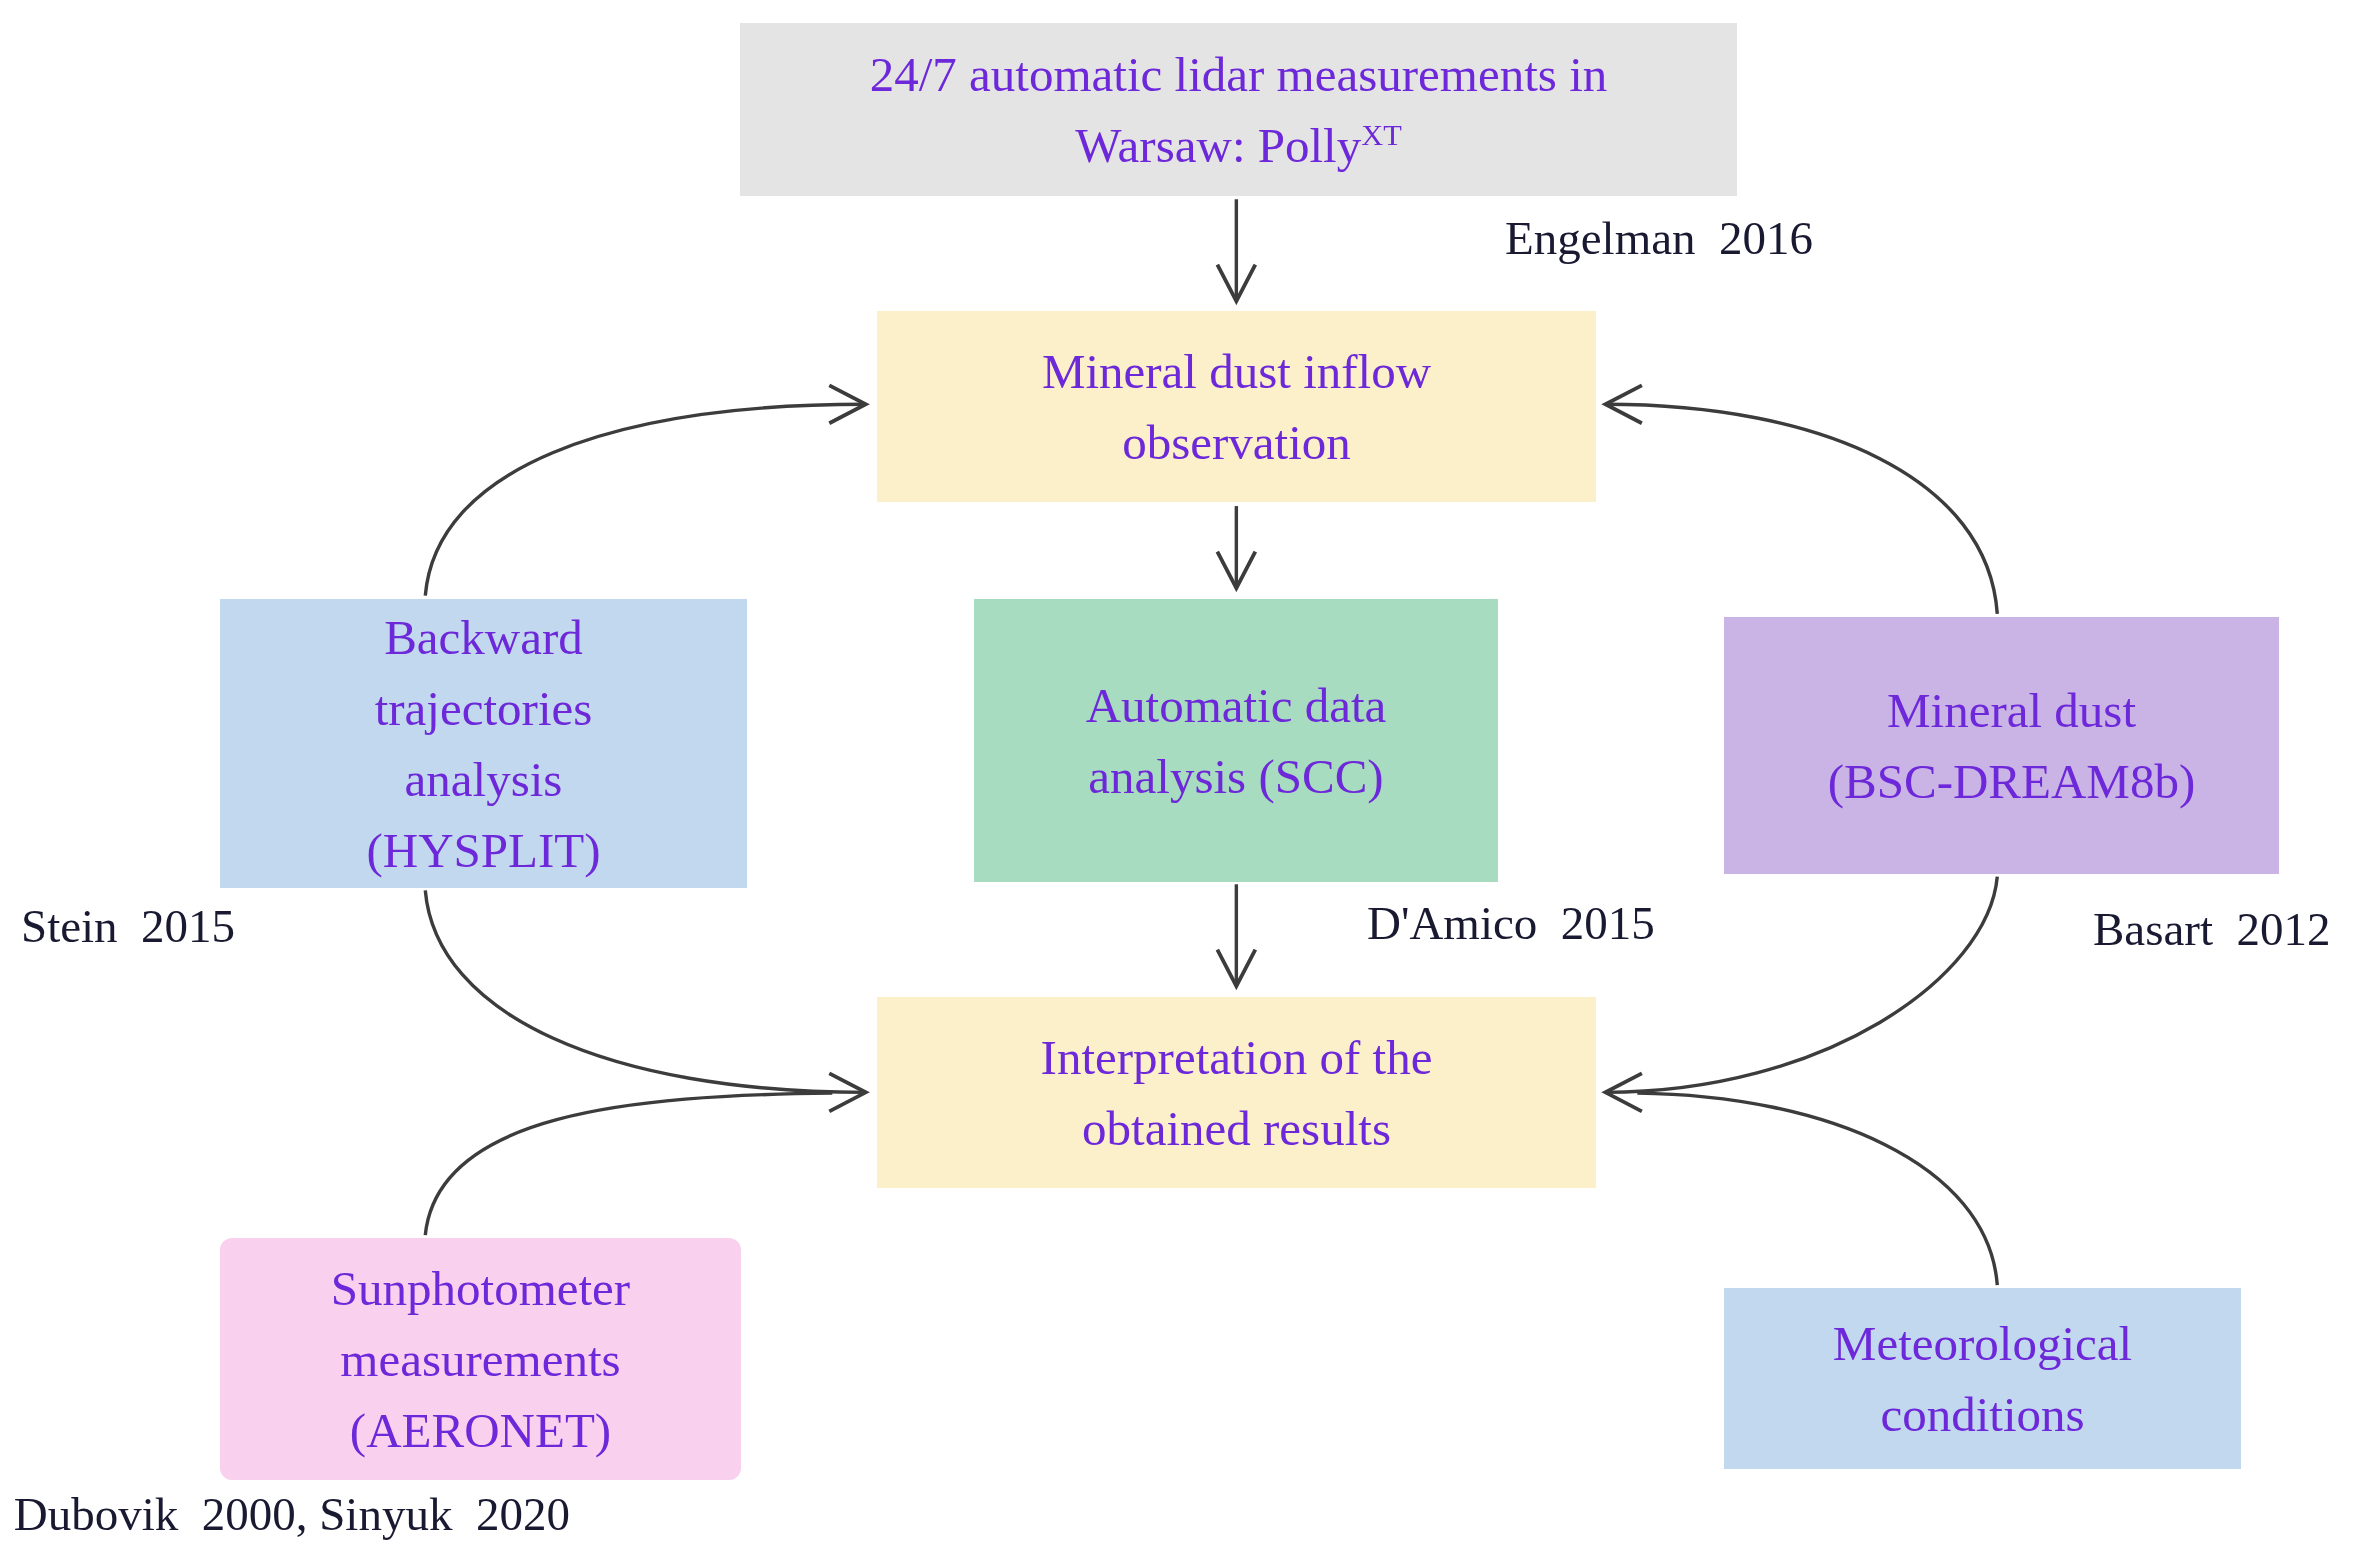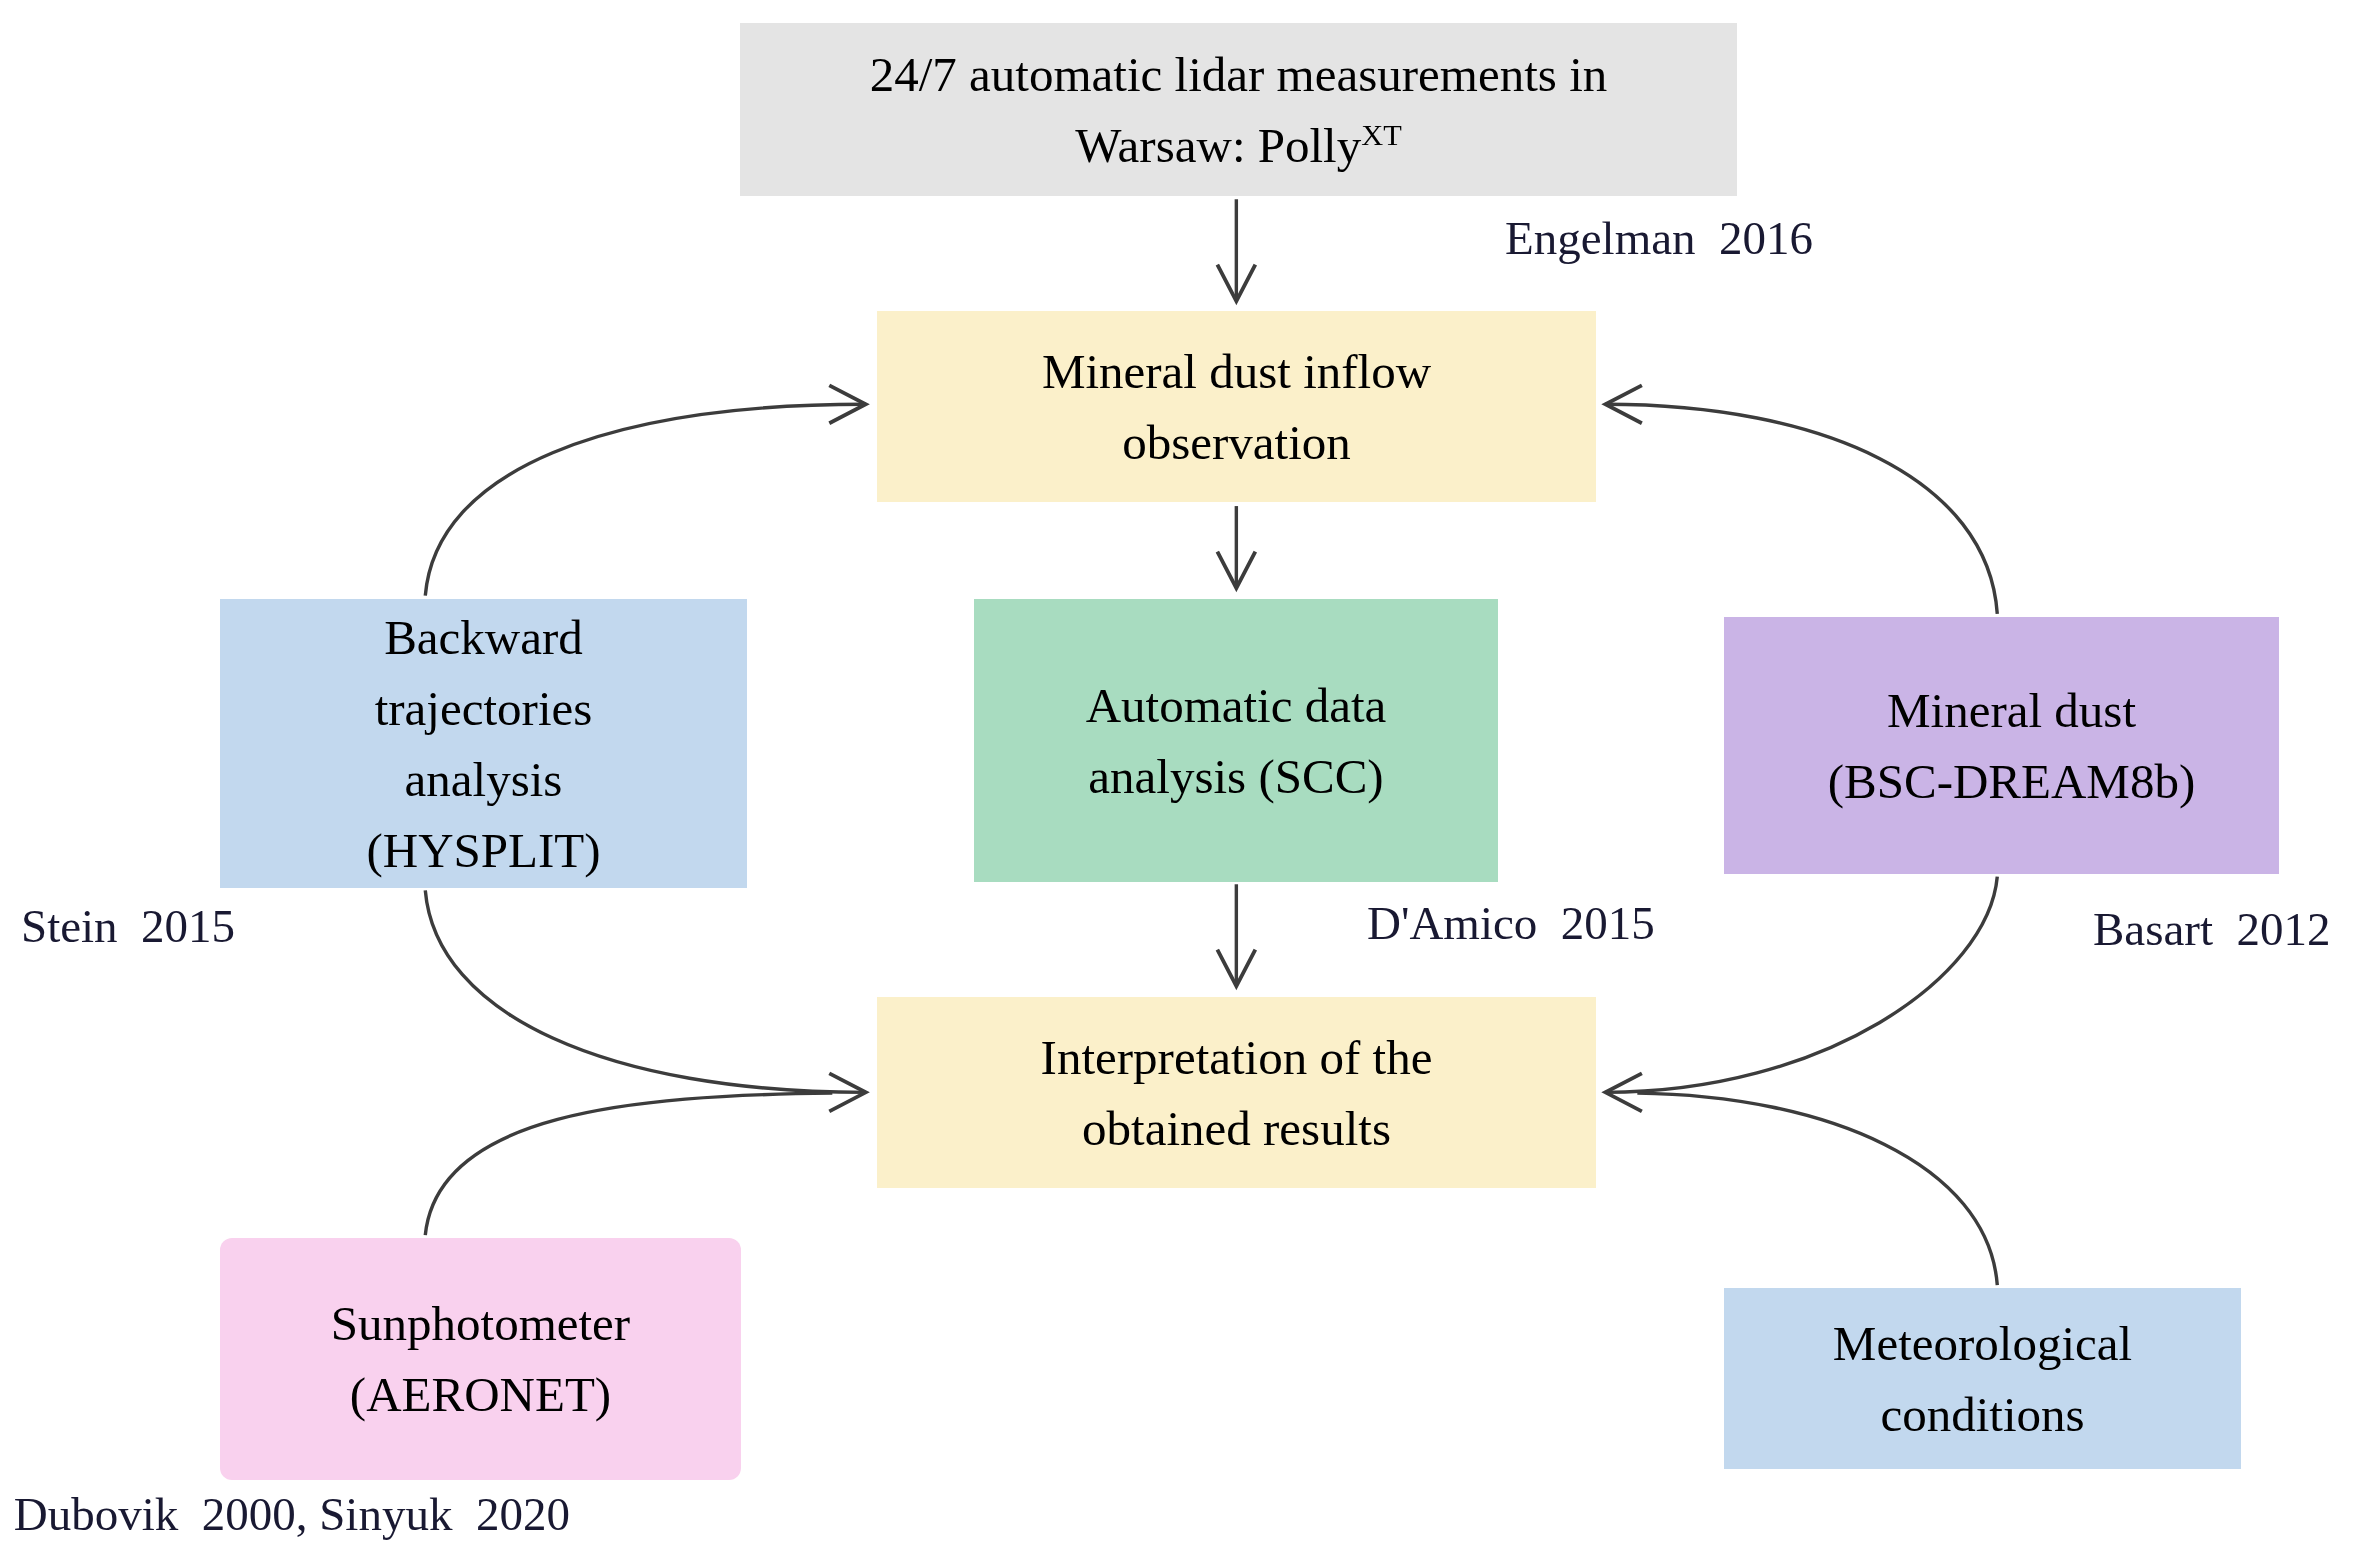--- a/index.html
+++ b/index.html
@@ -26,21 +26,21 @@
   }
   .node {
     position: absolute;
     display: flex;
     flex-direction: column;
     align-items: center;
     justify-content: center;
     text-align: center;
     font-size: 49px;
     line-height: 71px;
-    color: #000000;
+    color: #6d28d9;
   }
   .node .line {
     display: block;
     white-space: nowrap;
   }
   .node sup {
     font-size: 0.62em;
     line-height: 0;
     vertical-align: super;
   }
@@ -121,20 +121,21 @@
     <span class="line">(BSC-DREAM8b)</span>
   </div>
 
   <div class="node node-interpretation" style="background-color: rgb(251, 240, 202);">
     <span class="line">Interpretation of the</span>
     <span class="line">obtained results</span>
   </div>
 
   <div class="node node-aeronet" style="background-color: rgb(249, 209, 238); border-radius: 12px;">
     <span class="line">Sunphotometer</span>
+    <span class="line">measurements</span>
     <span class="line">(AERONET)</span>
   </div>
 
   <div class="node node-meteo" style="background-color: rgb(194, 216, 238);">
     <span class="line">Meteorological</span>
     <span class="line">conditions</span>
   </div>
 
   <div class="citation cite-engelman">Engelman  2016</div>
   <div class="citation cite-stein">Stein  2015</div>

